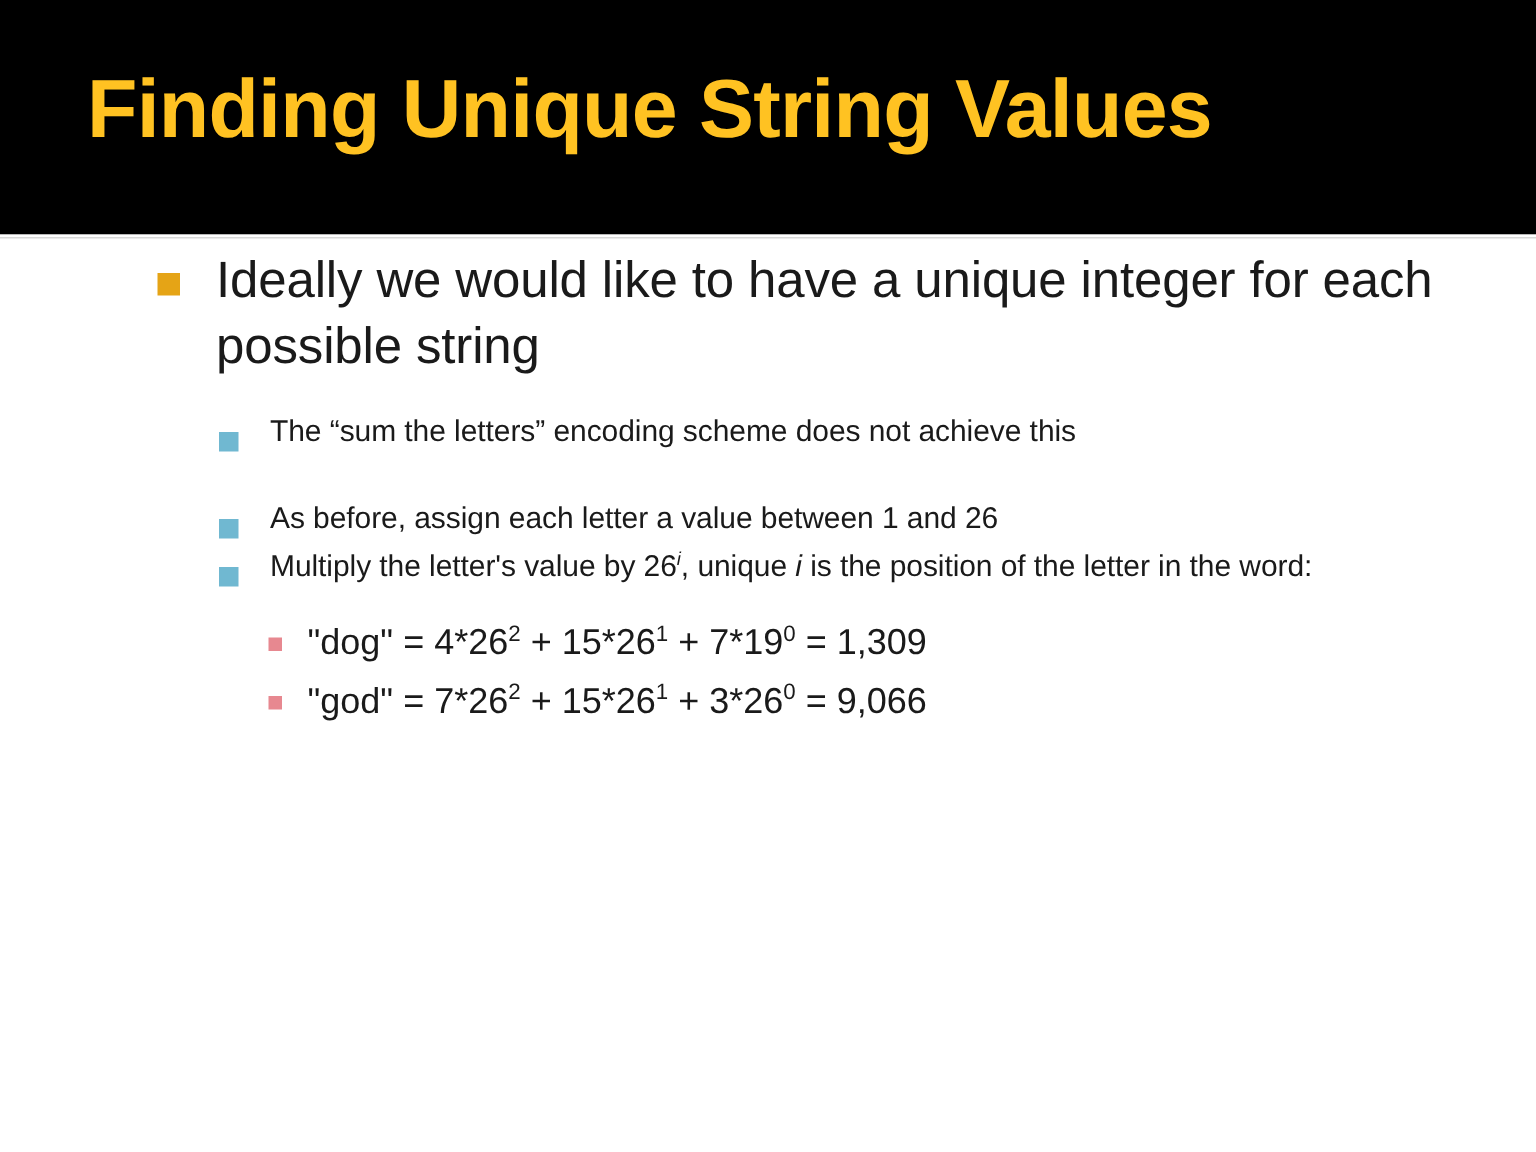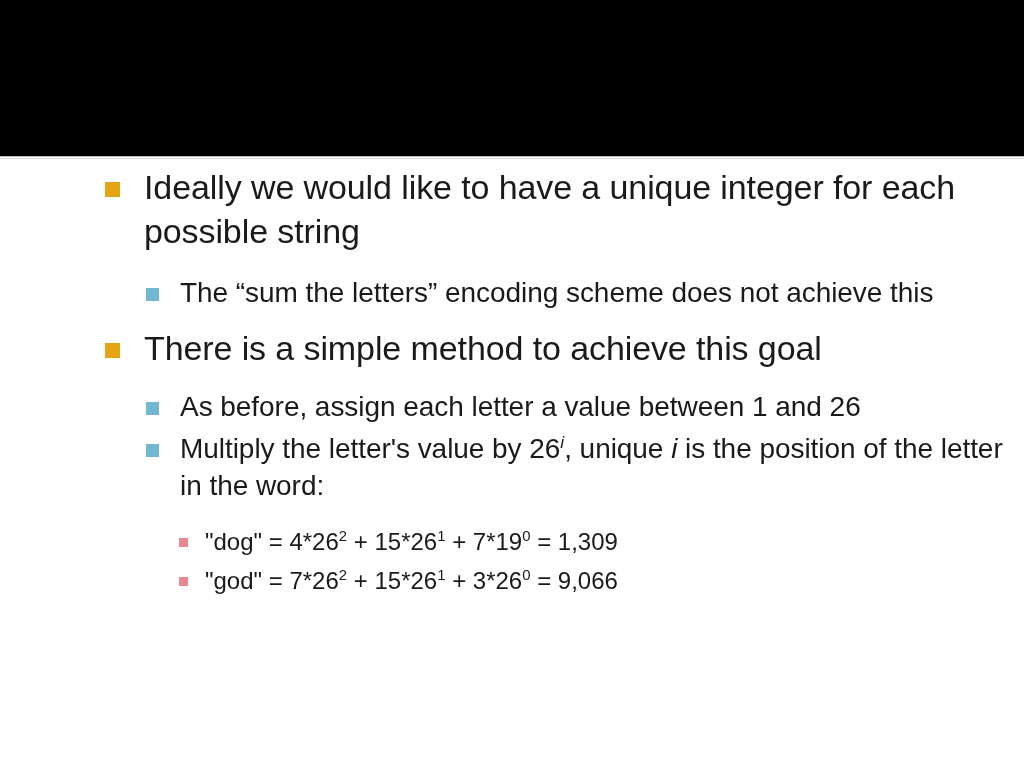--- a/index.html
+++ b/index.html
@@ -106,21 +106,21 @@
     margin-bottom: 2px;
   }
   .lvl2 .marker {
     width: 13px;
     height: 13px;
     background: #70B8D1;
     margin-top: 13px;
     margin-right: 21px;
   }
   .lvl2 .btext {
-    font-size: 28px;
+    font-size: 20px;
     line-height: 1.3;
     letter-spacing: -0.05px;
   }
 
   
   .lvl3 {
     margin-left: 140px;
     margin-right: 54px;
     margin-top: 8px;
     margin-bottom: 0;
@@ -150,42 +150,39 @@
   .spacer-b { height: 14px; }
   .spacer-c { height: 10px; }
   .spacer-d { height: 12px; }
 </style>
 </head>
 <body>
 
 <div class="slide">
 
   <div class="title-band"></div>
+  <div class="title-text">Finding Unique String Values</div>
   <div class="title-rule"></div>
 
   <div class="body-area">
 
     <div class="bullet lvl1">
       <span class="marker"></span>
       <span class="btext">Ideally we would like to have a unique integer for each possible string</span>
     </div>
 
     <div class="spacer-a"></div>
 
     <div class="bullet lvl2">
       <span class="marker"></span>
       <span class="btext">The “sum the letters” encoding scheme does not achieve this</span>
     </div>
 
     <div class="spacer-b"></div>
 
-    <div class="bullet lvl1">
-      <span class="marker"></span>
-      <span class="btext">There is a simple method to achieve this goal</span>
-    </div>
 
     <div class="spacer-c"></div>
 
     <div class="bullet lvl2">
       <span class="marker"></span>
       <span class="btext">As before, assign each letter a value between 1 and 26</span>
     </div>
 
     <div class="bullet lvl2">
       <span class="marker"></span>

